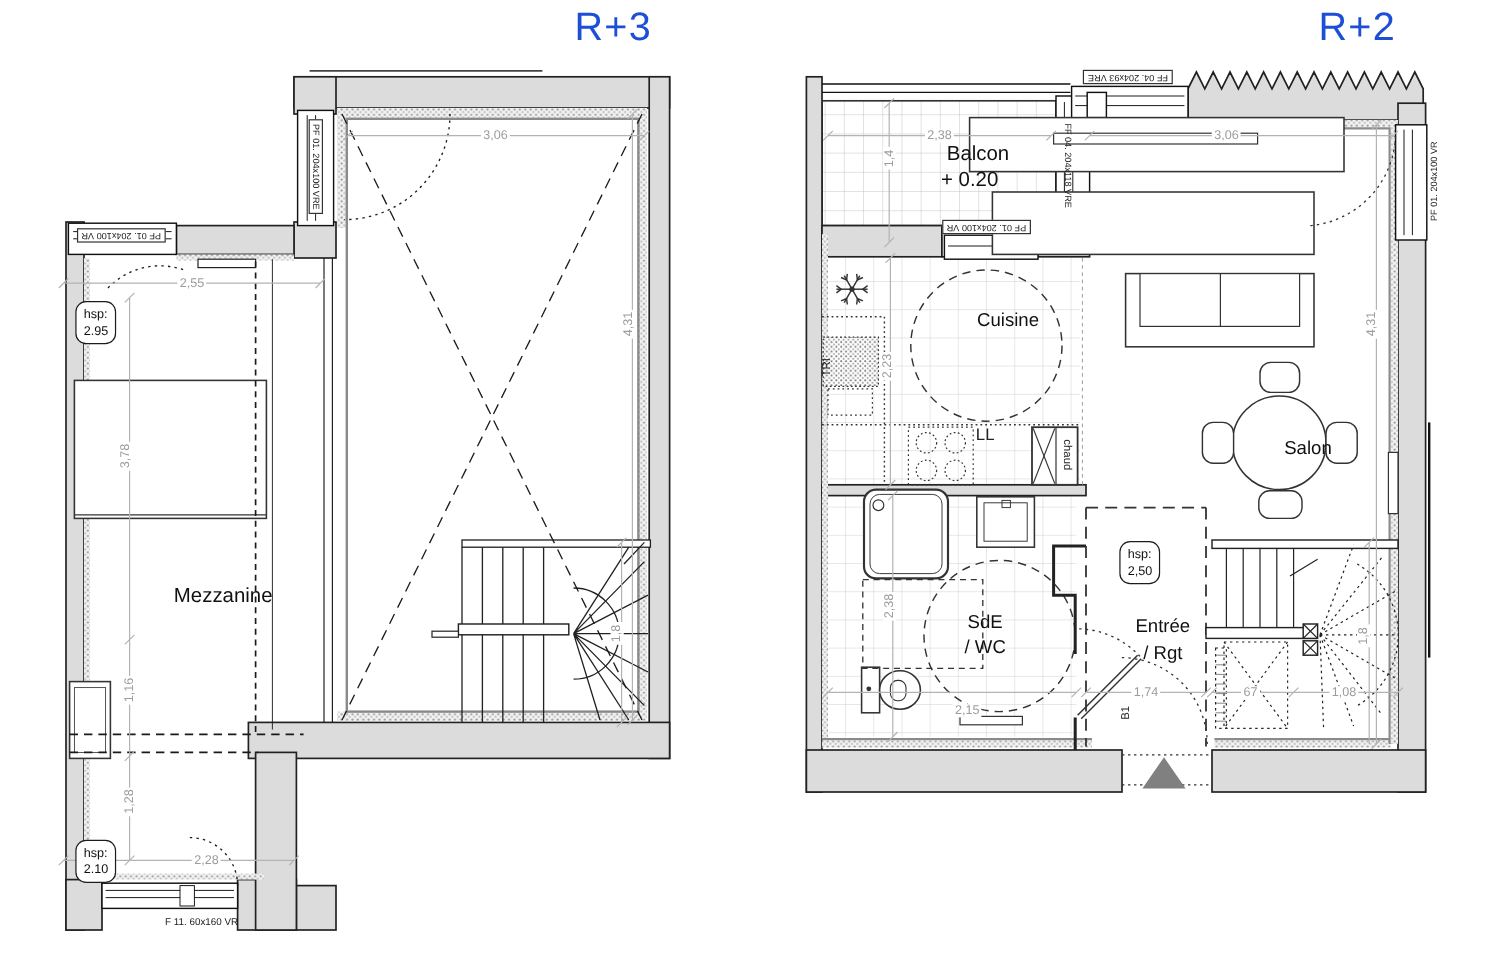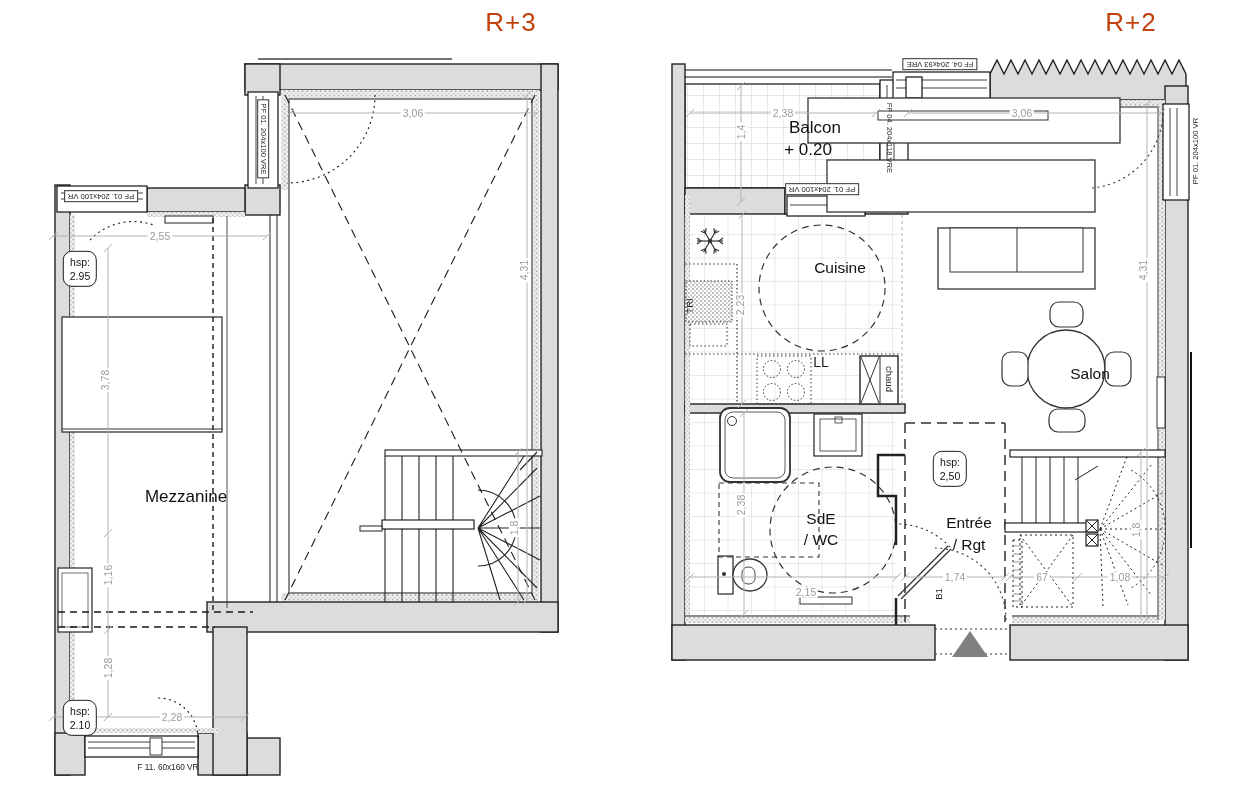--- a/index.html
+++ b/index.html
@@ -3,31 +3,31 @@
 <meta charset="utf-8">
 <style>
   html,body{margin:0;padding:0;background:#fff;}
   #canvas{position:relative;width:1260px;height:800px;background:#fff;overflow:hidden;
           font-family:"Liberation Sans",sans-serif;}
   svg{position:absolute;left:0;top:0;}
   .lbl{position:absolute;transform:translate(-50%,-50%);white-space:nowrap;color:#141414;}
   .rotccw{transform:translate(-50%,-50%) rotate(-90deg);}
   .rotcw{transform:translate(-50%,-50%) rotate(90deg);}
   .rot180{transform:translate(-50%,-50%) rotate(180deg);}
-  .title{font-size:26px;color:#c2410c;letter-spacing:1px;text-align:right;}
+  .title{font-size:33px;color:#1d4ed8;letter-spacing:1px;text-align:right;}
   .room{font-size:17px;color:#111;padding-left:44px;}
   .room.sm{font-size:15.5px;}
   .dim{font-size:10.5px;color:#9c9c9c;background:#fff;padding:0 2px;line-height:1;}
   .dim.rotccw{transform:translate(-50%,-50%) rotate(-90deg);}
   .winlbl{font-size:7.6px;color:#222;background:#fff;border:1px solid #333;
           padding:1px 3px;line-height:1.1;}
   .winlbl.noborder{border:none;background:transparent;}
   .ann{font-size:9.5px;color:#222;background:transparent;}
   .hspbox{position:absolute;transform:translate(-50%,-50%);border:1.6px solid #1c1c1c;
-          border-radius:9px;background:#fff;text-align:center;font-size:10.5px;color:#111;
+          border-radius:9px;background:#fff;font-size:10.5px;color:#111;
           padding:3px 6px;line-height:1.35;}
 </style>
 </head>
 <body>
 
 <div id="canvas">
 
 <svg width="1260" height="800" viewBox="0 0 1260 800">
   <defs>
     <pattern id="ins" width="4.5" height="4.5" patternUnits="userSpaceOnUse">

